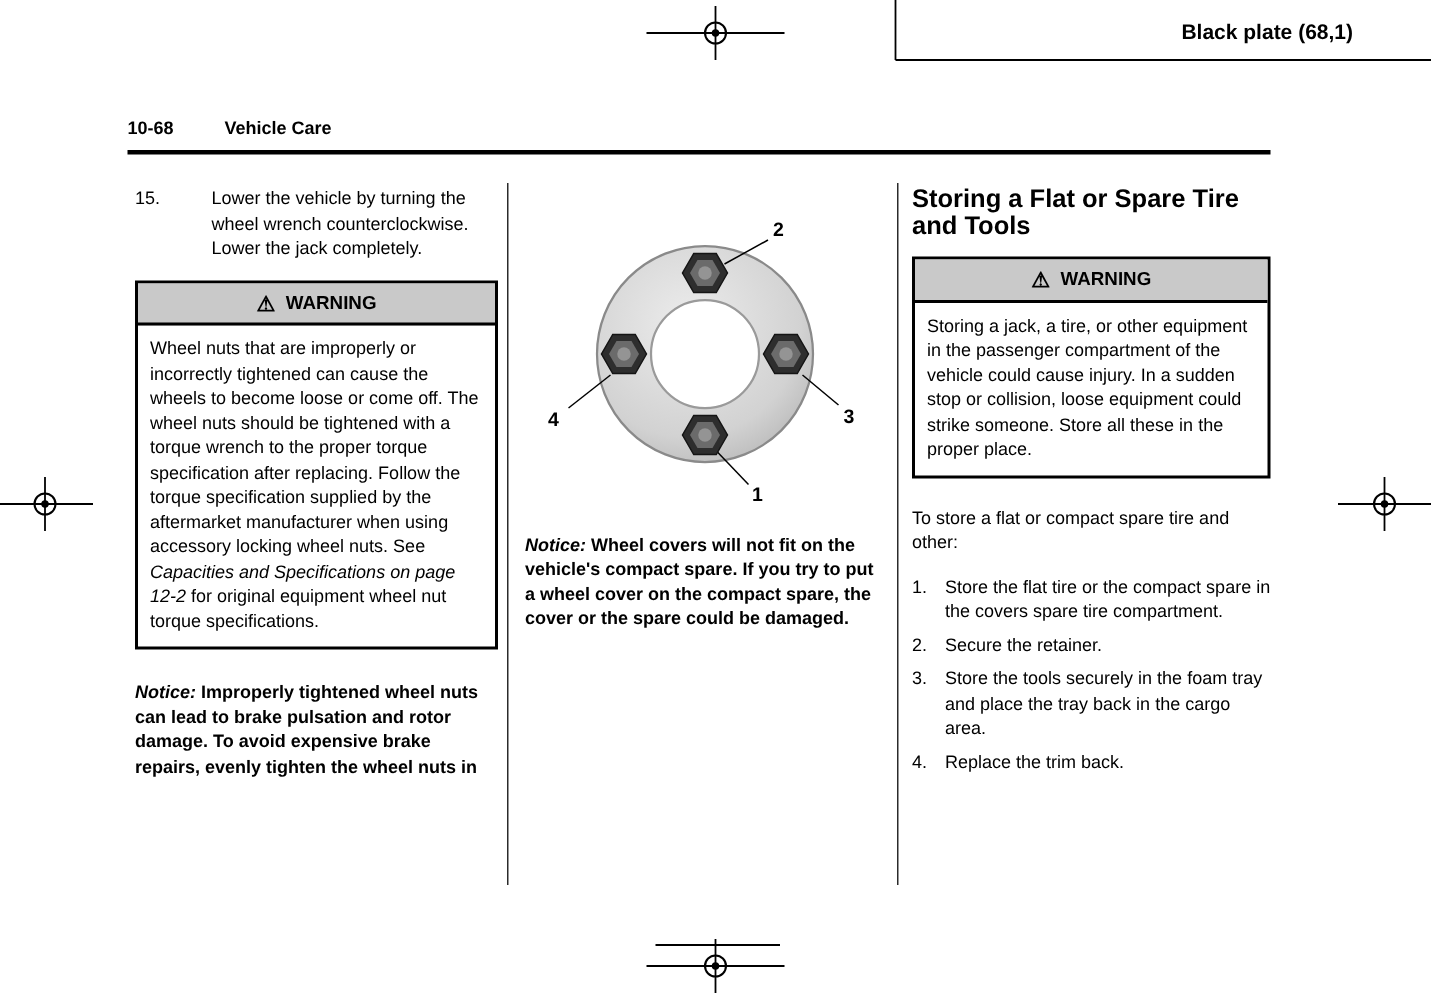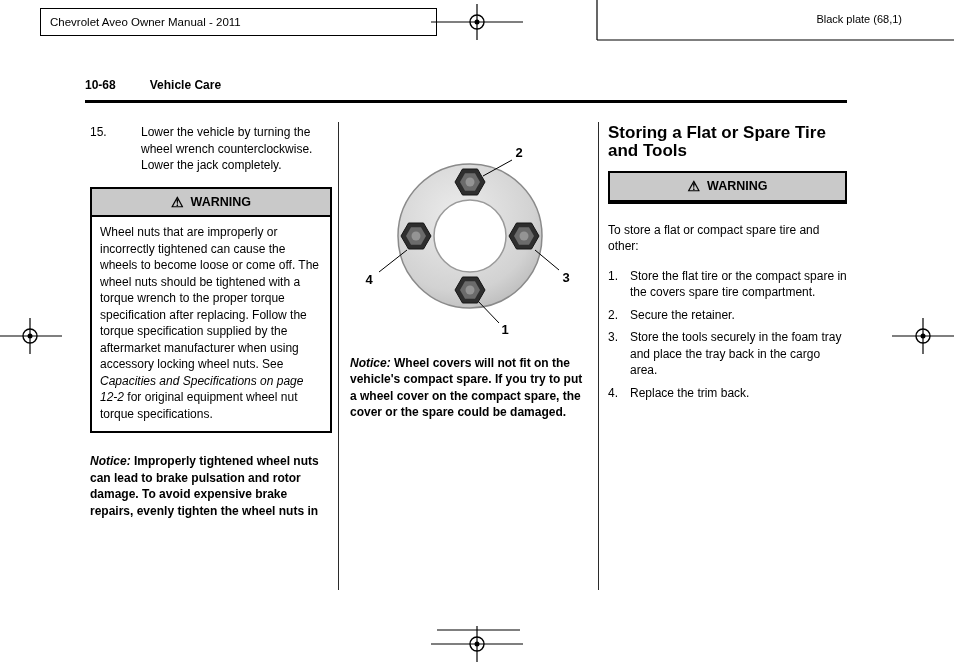--- a/index.html
+++ b/index.html
@@ -17,21 +17,21 @@
   .marks { position: absolute; left:0; top:0; pointer-events:none; }
   .marks line { stroke:#000; stroke-width:1.2; }
   .marks circle { fill:none; stroke:#000; stroke-width:1.4; }
   .marks circle.dot { fill:#000; stroke:none; }
   
   .plate-box {
     position:absolute; left:40px; top:8px; width:397px; height:28px;
     border:1px solid #000; display:flex; align-items:center;
     padding-left:9px; font-size:11.5px;
   }
-  .plate-right { position:absolute; top:13px; right:52px; font-size:11px; }
+  .plate-right { position:absolute; top:13px; right:52px; font-size:14px;font-weight:bold; }
   
   .section-header { position:absolute; left:85px; top:78px; font-size:12px; font-weight:bold; }
   .section-header .sec-num { margin-right:34px; }
   .rule { position:absolute; left:85px; top:100px; width:762px; height:3px; background:#000; }
   
   .divider { position:absolute; top:122px; height:468px; width:1px; background:#2b2b2b; }
   .d1 { left:338px; } .d2 { left:598px; }
   .col { position:absolute; top:124px; font-size:12px; line-height:16.5px; }
   .col1 { left:90px;  width:242px; }
   .col2 { left:350px; width:240px; }
@@ -97,23 +97,20 @@
 
     <g>
       <line x1="437" y1="630" x2="520" y2="630"></line>
       <line x1="431" y1="644" x2="523" y2="644"></line>
       <line x1="477" y1="626" x2="477" y2="662"></line>
       <circle cx="477" cy="644" r="7"></circle>
       <circle class="dot" cx="477" cy="644" r="2.5"></circle>
     </g>
   </svg>
 
-  <div class="plate-box">
-    <span>Chevrolet Aveo Owner Manual - 2011</span>
-  </div>
   <div class="plate-right">Black plate (68,1)</div>
 
   <div class="section-header">
     <span class="sec-num">10-68</span><span>Vehicle Care</span>
   </div>
   <div class="rule"></div>
 
   <div class="divider d1"></div>
   <div class="divider d2"></div>
 
@@ -183,20 +180,21 @@
   </div>
 
   <div class="col col3">
     <div class="col3-heading">Storing a Flat or Spare Tire and Tools</div>
 
     <div class="warning-box">
       <div class="warning-header">
         <span class="warn-icon">⚠</span>
         <span>WARNING</span>
       </div>
+      <div class="warning-body">Storing a jack, a tire, or other equipment in the passenger compartment of the vehicle could cause injury. In a sudden stop or collision, loose equipment could strike someone. Store all these in the proper place.</div>
     </div>
 
     <p class="intro">To store a flat or compact spare tire and other:</p>
 
     <div class="steps">
       <div class="step">
         <span class="num">1.</span>
         <span>Store the flat tire or the compact spare in the covers spare tire compartment.</span>
       </div>
       <div class="step">

